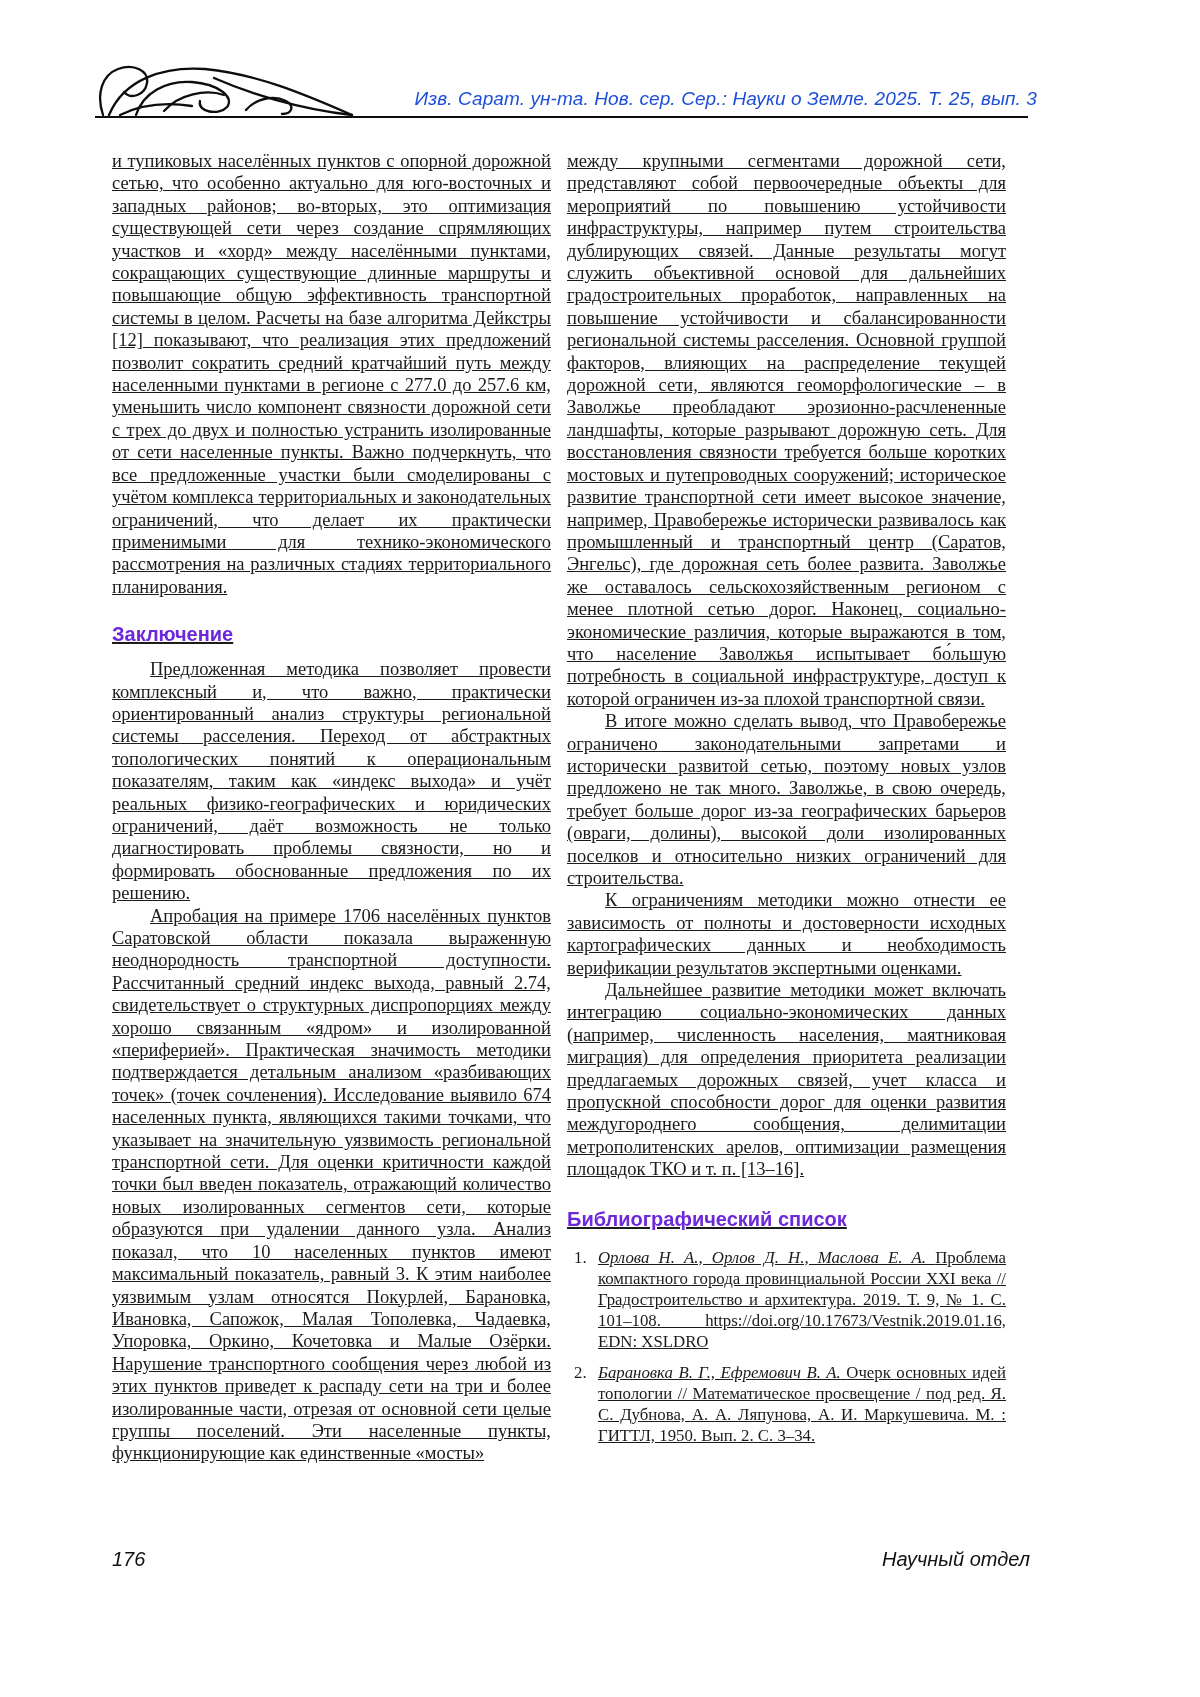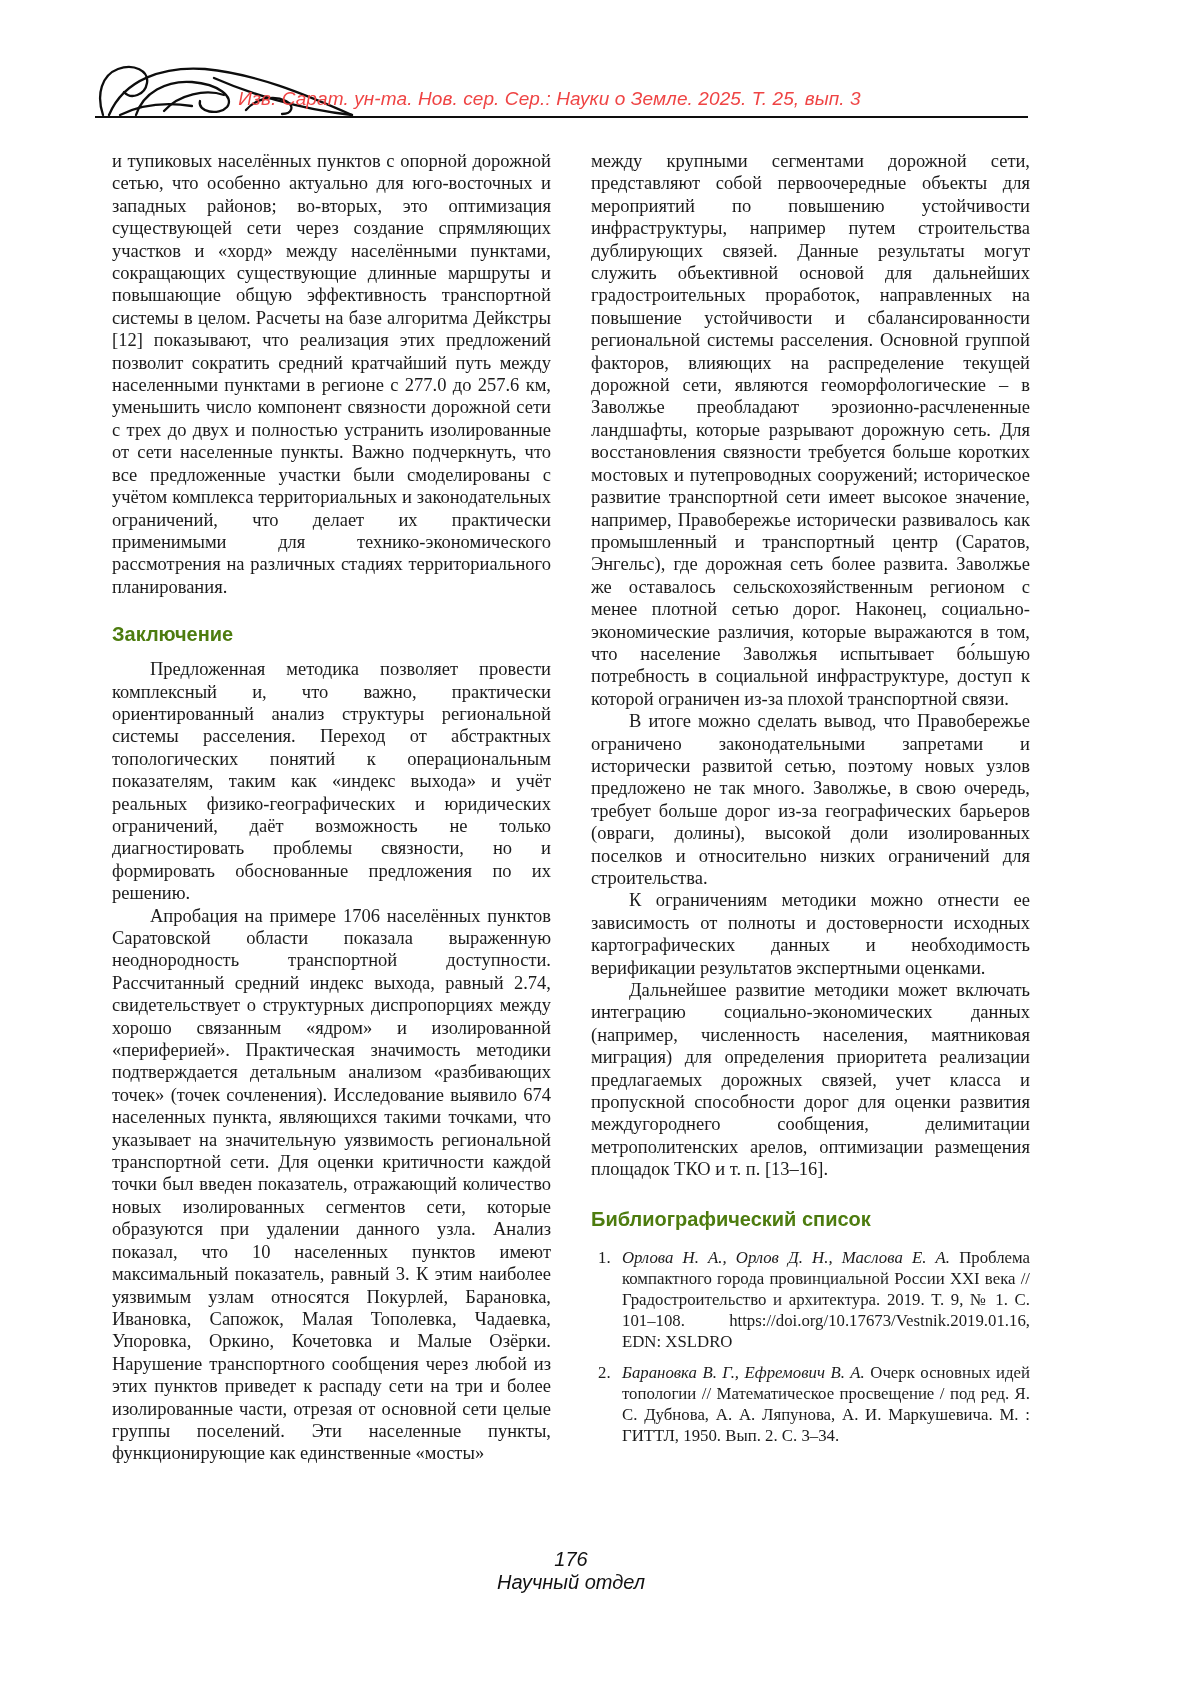--- a/index.html
+++ b/index.html
@@ -6,63 +6,63 @@
   body {
     width:1200px; height:1697px; background:#ffffff; position:relative;
     font-family:"Liberation Serif", serif; color:#1b1b1b;
     -webkit-font-smoothing:antialiased;
   }
   .page { position:absolute; inset:0; overflow:hidden; }
 
   
   .ornament { position:absolute; left:96px; top:64px; }
   .journal-line {
-    position:absolute; top:88px; left:83px; width:933px;
-    text-align:center; font-family:"Liberation Sans", sans-serif;
-    font-style:italic; font-size:19px; letter-spacing:0.1px; color:#ef4444;
+    position:absolute; top:88px; left:104px; width:933px;
+    text-align:right; font-family:"Liberation Sans", sans-serif;
+    font-style:italic; font-size:19px; letter-spacing:0.1px; color:#1d4ed8;
     white-space:nowrap;
   }
   .header-rule {
     position:absolute; top:116px; left:95px; width:933px; height:2px;
     background:#0e0e0e;
   }
 
   
   .columns {
     position:absolute; left:112px; top:150px; width:918px;
-    display:flex; gap:40px;
+    display:flex; gap:16px;text-decoration:underline;
   }
   .col {
     width:439px; height:1398px; overflow:hidden;
     text-align:justify; font-size:18.5px; line-height:22.4px;
   }
   .col p { margin:0; }
   .col p.indent { text-indent:38px; }
   .section-heading {
     font-family:"Liberation Sans", sans-serif; font-weight:bold;
     font-size:20px; line-height:24px; margin:24px 0 12px; text-align:left;
-    color:#4d7c0f;
+    color:#6d28d9;
   }
   .section-heading.bib { margin-top:26px; margin-bottom:16px; }
 
   
   .refs {
     margin:0; padding:0; list-style:none;
     font-size:16.8px; line-height:21px;
   }
   .ref { position:relative; padding-left:31px; margin-bottom:10px; text-align:justify; }
   .ref-num { position:absolute; left:7px; top:0; font-style:normal; }
   .ref-authors { font-style:italic; }
 
   
   .page-footer {
     position:absolute; left:112px; top:1548px; width:918px;
     display:flex; justify-content:space-between; align-items:center;
     font-family:"Liberation Sans", sans-serif; font-style:italic;
-    font-size:20px; color:#111;flex-direction:column;
+    font-size:20px; color:#111;
   }
 </style>
 </head>
 <body>
 
 <div class="page">
 
   <svg class="ornament" width="262" height="54" viewBox="0 0 262 54" aria-hidden="true">
     <g fill="none" stroke="#0d0d0d" stroke-width="2.3" stroke-linecap="round">
       <path d="M7 51 C0 30 6 11 22 5 C38 -1 53 7 51 19 C49 31 35 36 28 28"></path>

